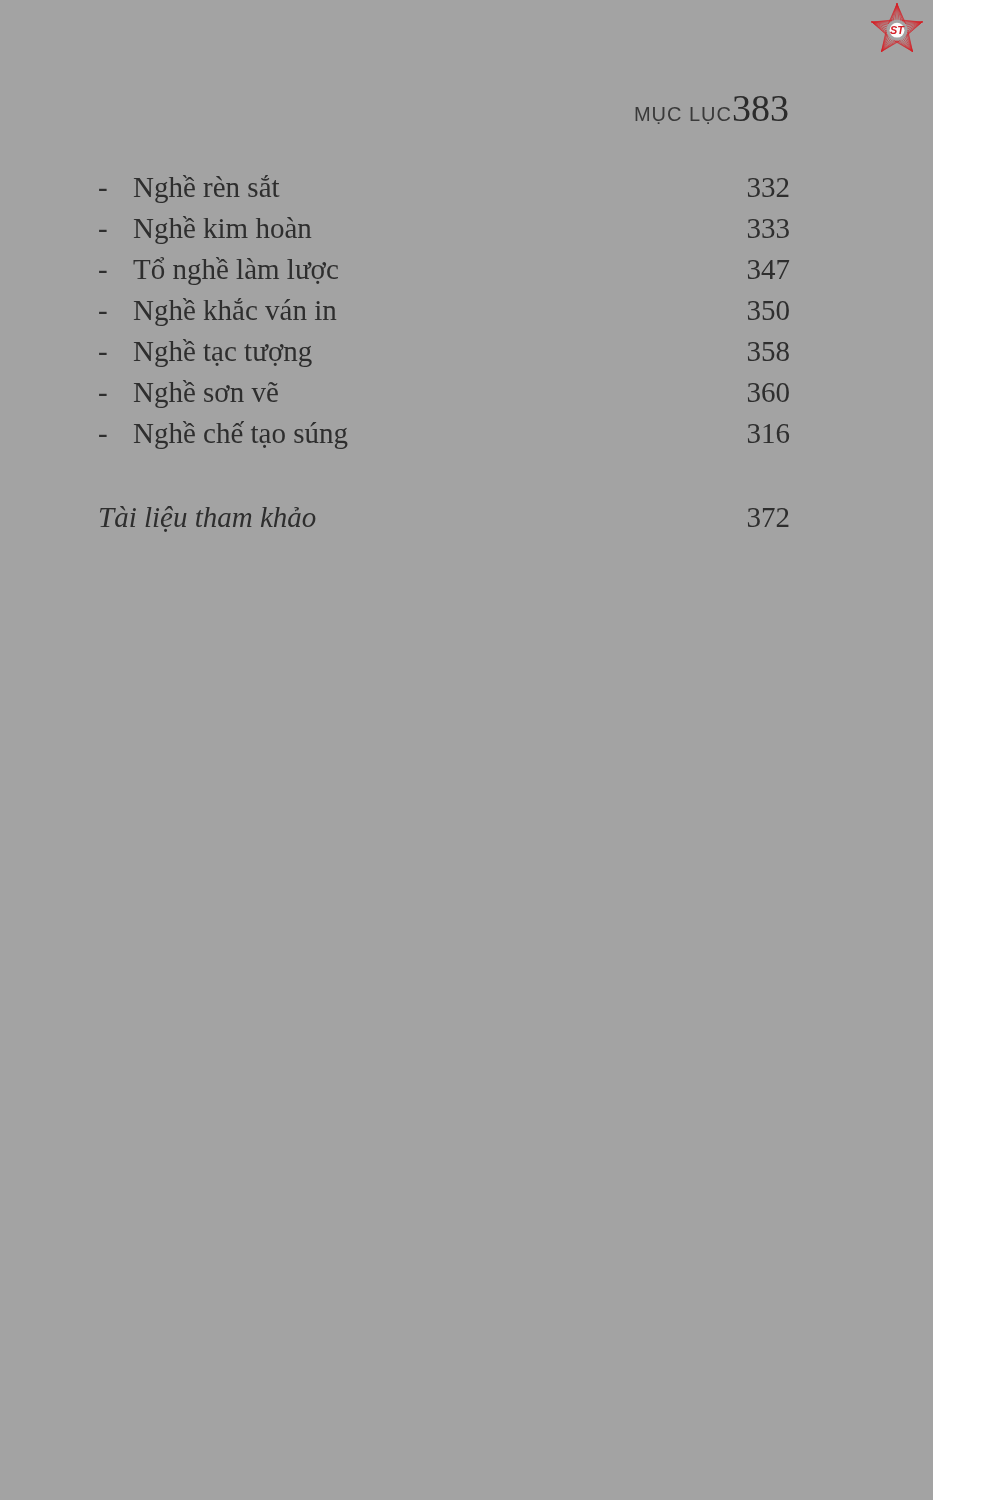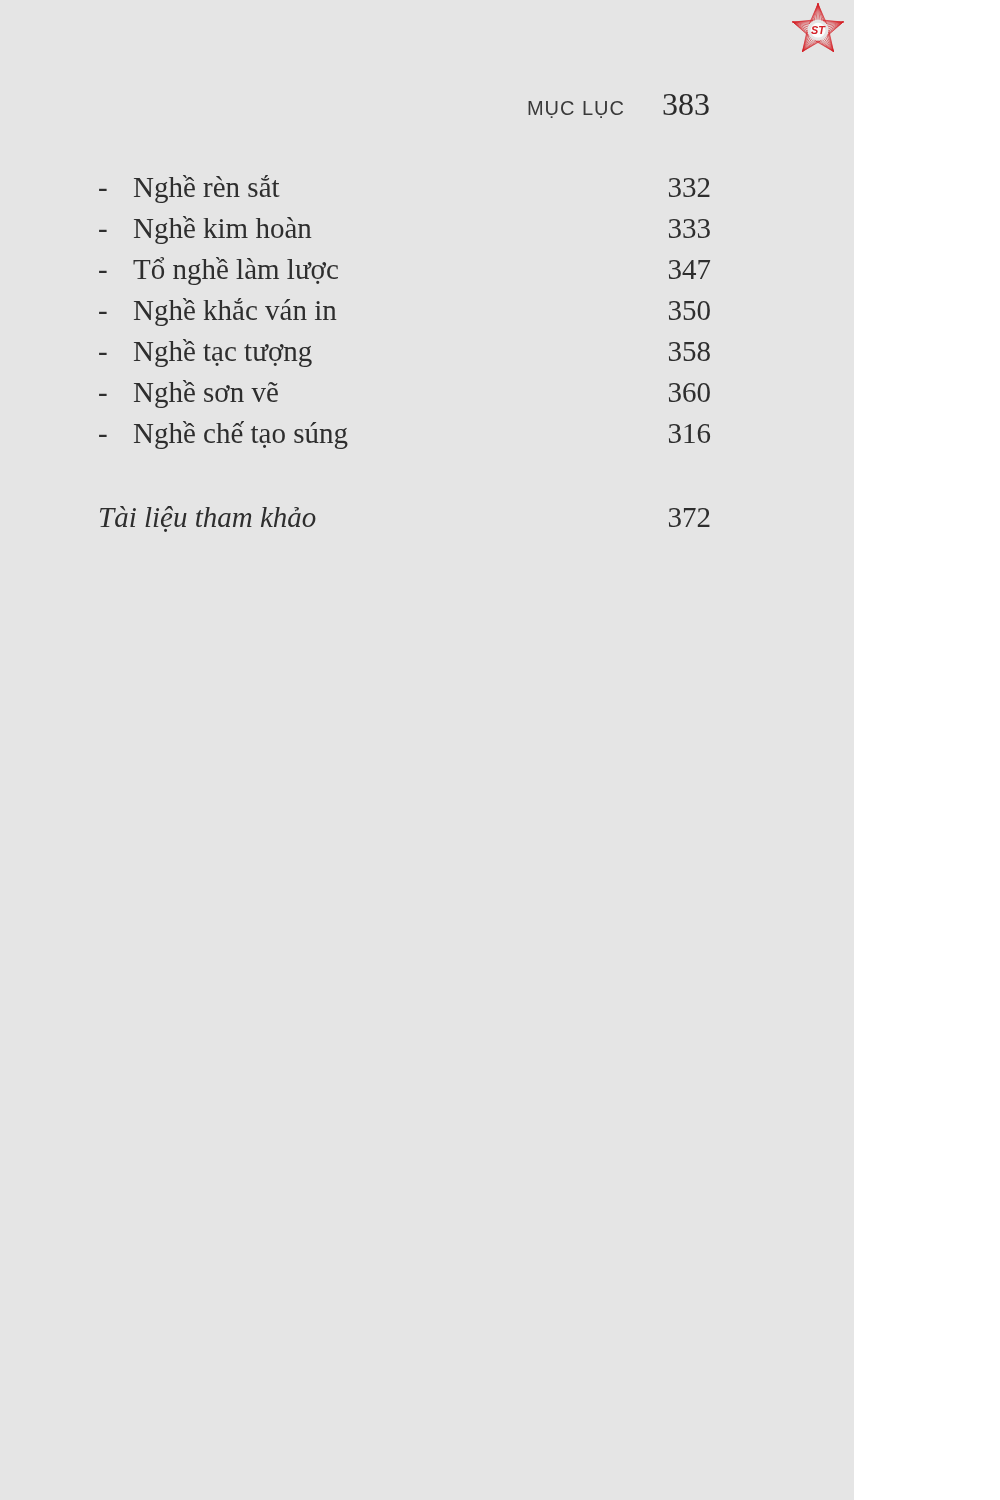--- a/index.html
+++ b/index.html
@@ -7,23 +7,23 @@
     padding: 0;
   }
   body {
     width: 1000px;
     height: 1500px;
     background: #ffffff;
     font-family: "Liberation Serif", serif;
   }
   .page {
     position: relative;
-    width: 854px;
+    width: 933px;
     height: 1500px;
-    background: #e5e5e5;
+    background: #a3a3a3;
     overflow: hidden;
   }
   
   .logo {
     position: absolute;
     top: 1px;
     right: 7px;
     width: 58px;
     height: 62px;
   }
@@ -45,23 +45,22 @@
     justify-content: flex-end;
     align-items: baseline;
   }
   .header-title {
     font-family: "Liberation Sans", sans-serif;
     font-size: 20px;
     letter-spacing: 1px;
     color: #3a3a3a;
   }
   .header-pagenum {
-    font-size: 32px;
+    font-size: 38px;
     color: #2b2b2b;
-    margin-left: 37px;
   }
   
   .toc {
     position: absolute;
     top: 171px;
     left: 98px;
     right: 143px;
     color: #2e2e2e;
   }
   .toc-row {

